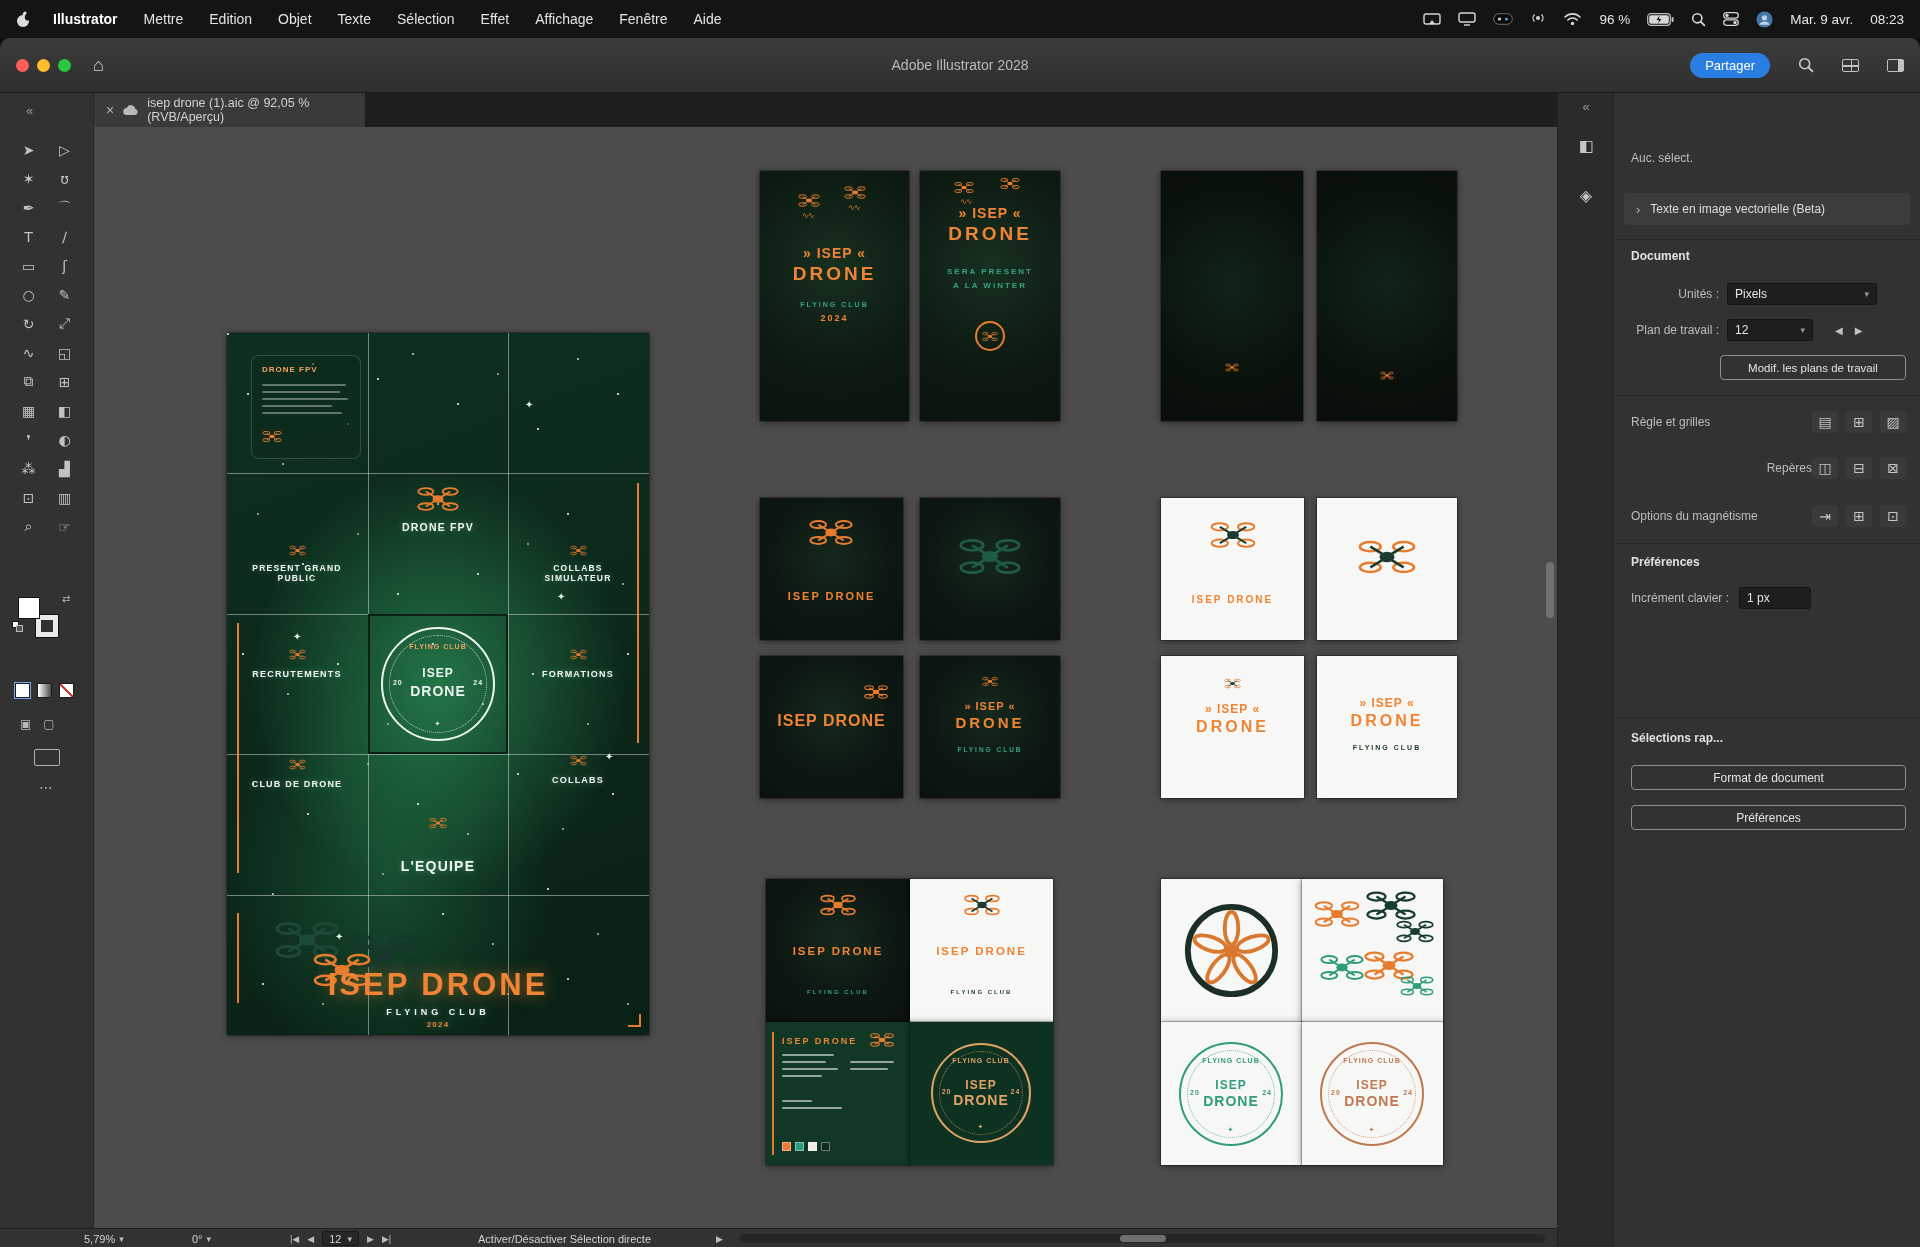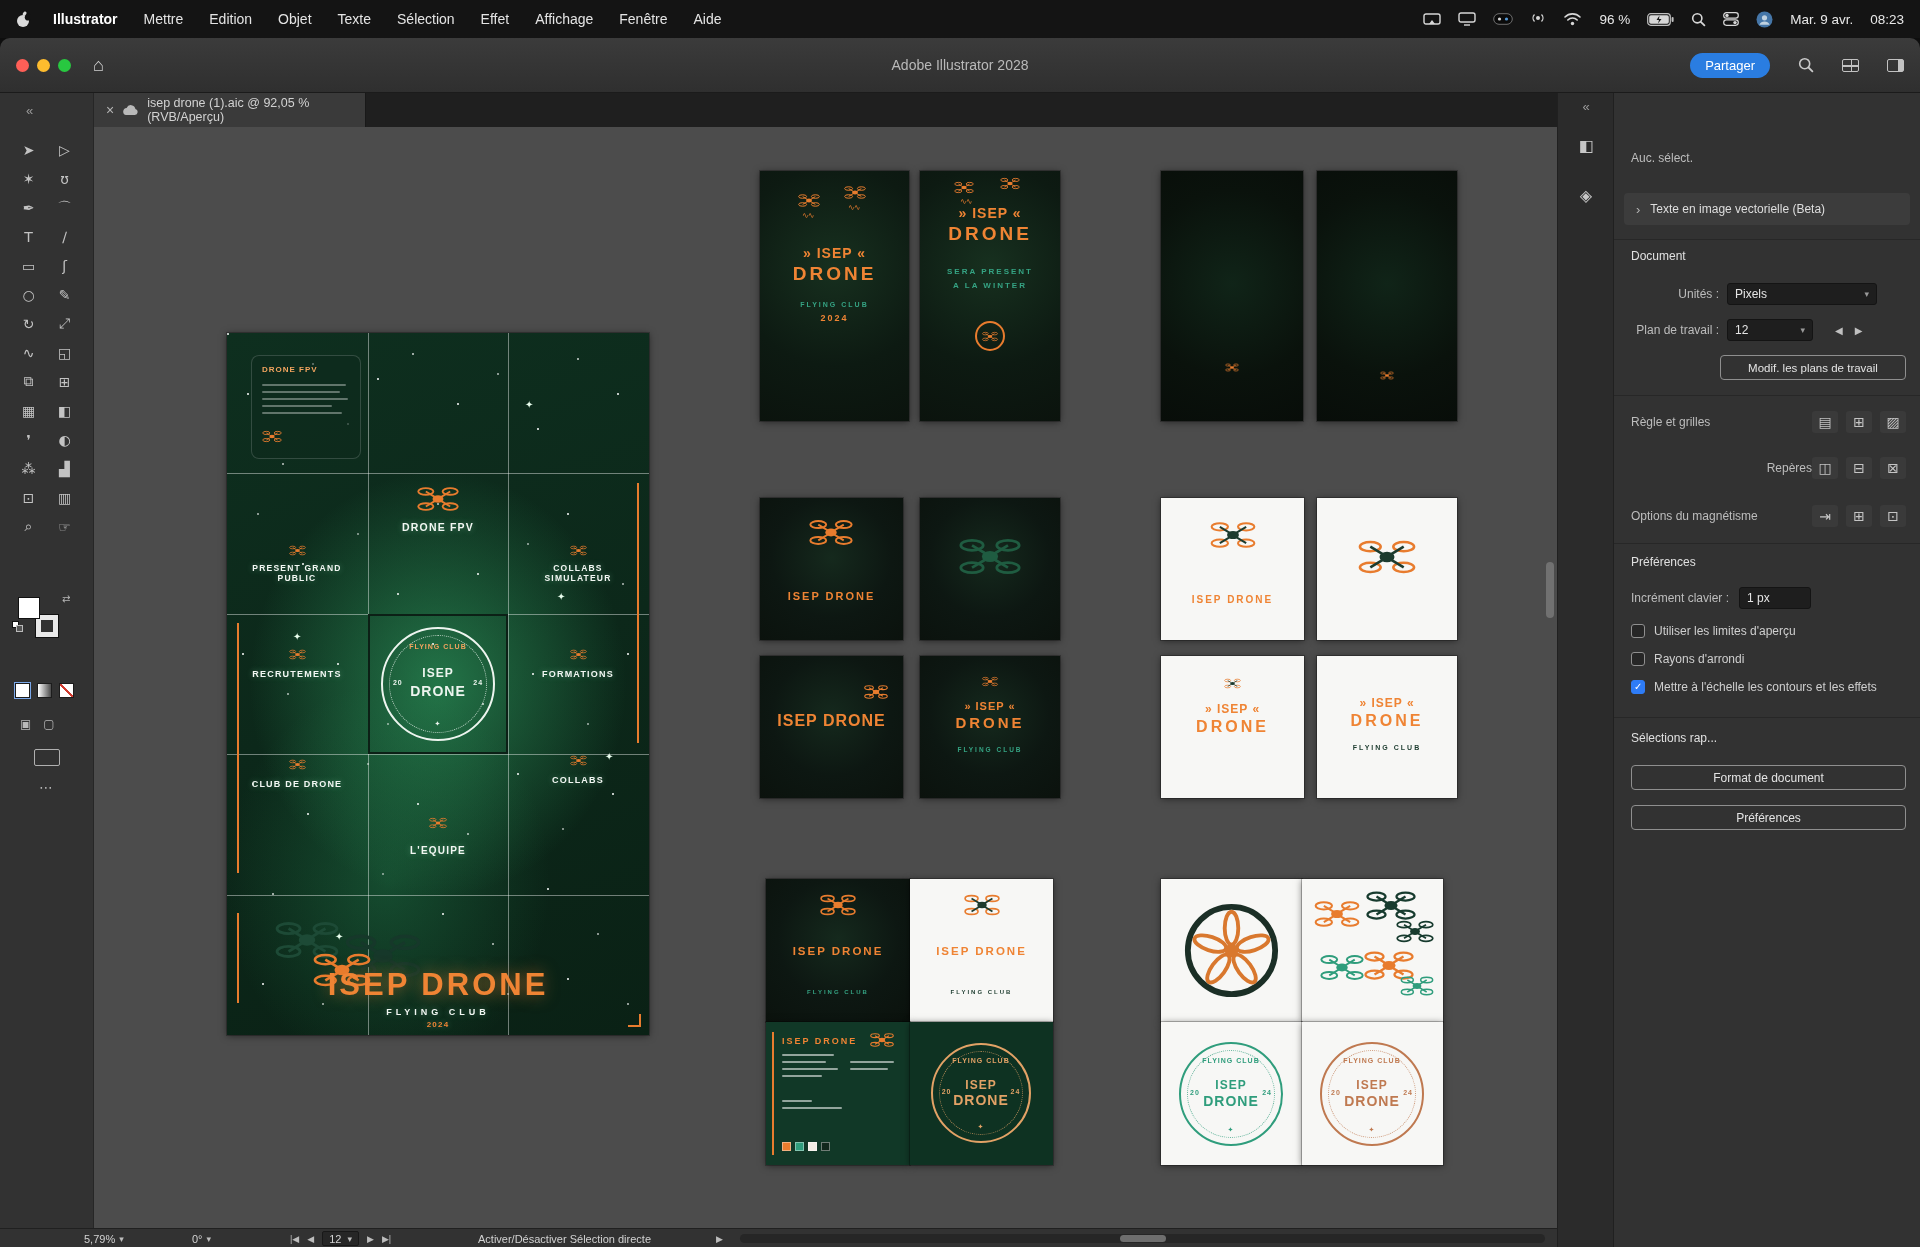--- a/index.html
+++ b/index.html
@@ -118,21 +118,21 @@
 .dtile{position:absolute;left:14px;width:28px;height:28px;border-radius:5px;color:#c7c7c7;display:flex;align-items:center;justify-content:center;font-size:16px}
 
 
 #properties{position:absolute;left:1613px;top:93px;width:307px;height:1154px;background:#323232;border-left:1px solid #202020;color:#cfcfcf;font-size:12px}
 .prop-tabs{position:absolute;left:0;top:0;right:0;height:42px;display:flex;align-items:center;padding:0 14px 0 17px;gap:22px;background:#323232;border-bottom:1px solid #272727}
 .ptab{color:#a6a6a6;font-size:12.5px}
 .ptab.active{color:#fff}
 .pmenu{margin-left:auto;color:#bdbdbd;font-size:15px}
 .prow{position:absolute;left:17px;right:14px;display:flex;align-items:center}
 .plabel{color:#bdbdbd}
-.ptitle{color:#e0e0e0;font-weight:normal}
+.ptitle{color:#e0e0e0;font-weight:bold}
 .field{background:#1e1e1e;border:1px solid #141414;border-radius:3px;height:22px;display:flex;align-items:center;justify-content:space-between;padding:0 7px;color:#e5e5e5}
 .car{color:#9a9a9a;font-size:9px;margin-left:6px}
 .ibtns{display:flex;gap:8px}
 .ibtn{width:26px;height:22px;display:flex;align-items:center;justify-content:center;color:#c5c5c5;font-size:14px;border-radius:3px;background:#3a3a3a}
 .pbtn{border:1px solid #8f8f8f;border-radius:4px;background:transparent;color:#e3e3e3;height:25px;display:flex;align-items:center;justify-content:center}
 .pdivider{position:absolute;left:0;right:0;height:1px;background:#272727}
 .beta-row{position:absolute;left:10px;right:10px;top:100px;height:32px;background:#3c3c3c;border-radius:4px;display:flex;align-items:center;gap:10px;padding:0 12px;color:#dedede}
 .beta-row .chev{color:#b5b5b5;font-size:13px}
 .arrbtn{color:#c0c0c0;font-size:10px;padding:0 6px}
 .cbs{position:absolute;left:17px;right:14px;top:524px}
@@ -501,21 +501,21 @@
           <use href="#drone"></use>
         </svg>
       <span class="glabel" style="left:15px;top:446px;width:110px;font-size:9px">CLUB DE DRONE</span>
       <svg class="drone" viewBox="0 0 100 66" style="left:343px;top:422px;width:17px;height:11px">
           <use href="#drone"></use>
         </svg>
       <span class="glabel" style="left:306px;top:442px;width:90px;font-size:9px">COLLABS</span>
       <svg class="drone" viewBox="0 0 100 66" style="left:202px;top:484px;width:18px;height:12px">
           <use href="#drone"></use>
         </svg>
-      <span class="glabel" style="left:166px;top:512px;width:90px;font-size:10px">L'EQUIPE</span>
+      <span class="glabel" style="left:166px;top:525px;width:90px;font-size:14px">L'EQUIPE</span>
 
       <svg class="drone" viewBox="0 0 100 66" style="left:48px;top:586px;width:64px;height:42px;color:#1d4a36">
           <use href="#drone"></use>
         </svg>
       <svg class="drone" viewBox="0 0 100 66" style="left:118px;top:598px;width:76px;height:50px;color:#16382a">
           <use href="#drone"></use>
         </svg>
       <svg class="drone" viewBox="0 0 100 66" style="left:86px;top:618px;width:58px;height:38px">
           <use href="#drone"></use>
         </svg>
@@ -833,37 +833,20 @@
       <span class="ptitle">Préférences</span>
     </div>
 
     <div class="prow" style="top:494px">
       <span class="plabel" style="margin-right:10px">Incrément clavier :</span>
       <div class="field" style="width:72px">
         <span>1 px</span>
       </div>
     </div>
 
-    <div class="cbs">
-
-        <div class="cb-row">
-          <span class="cb" data-checked="false"></span>
-          <span class="cb-label">Utiliser les limites d'aperçu</span>
-        </div>
-
-        <div class="cb-row">
-          <span class="cb" data-checked="false"></span>
-          <span class="cb-label">Rayons d'arrondi</span>
-        </div>
-
-        <div class="cb-row">
-          <span class="cb" data-checked="true"></span>
-          <span class="cb-label">Mettre à l'échelle les contours et les effets</span>
-        </div>
-      </div>
 
     <div class="pdivider" style="top:624px"></div>
 
     <div class="prow" style="top:638px">
       <span class="ptitle">Sélections rap...</span>
     </div>
 
     <div class="prow" style="top:672px">
       <div class="pbtn" style="width:100%">Format de document</div>
     </div>

